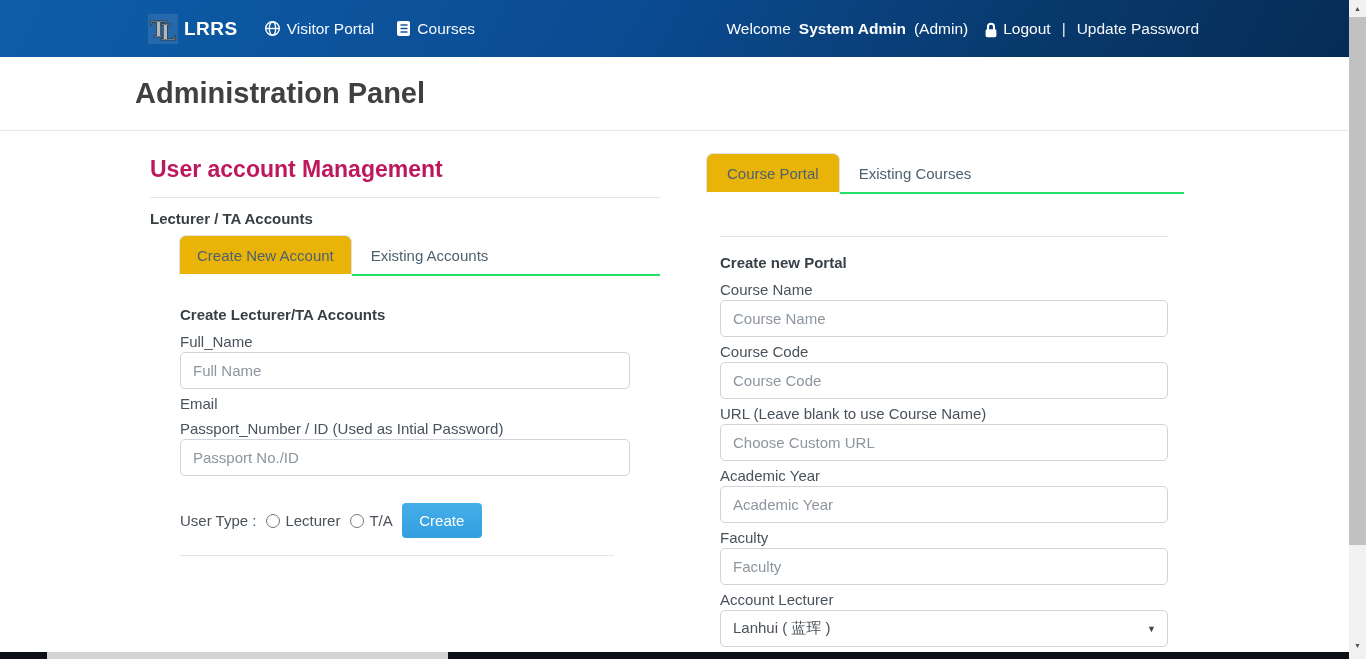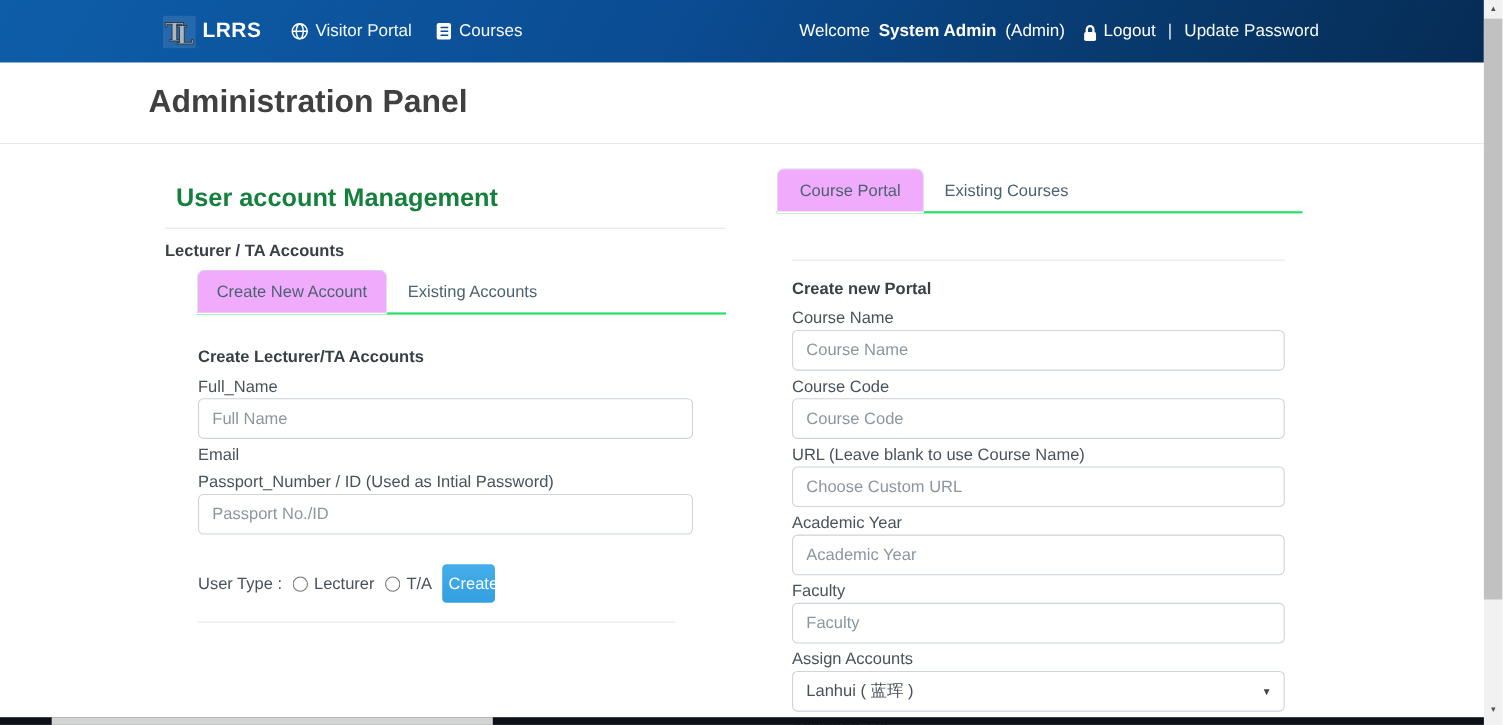--- a/index.html
+++ b/index.html
@@ -29,50 +29,50 @@
   .logout-group .nicon{margin-right:5px;}
   .nav-sep{margin:0 11px;color:#e8eef5;}
   
   .title-band{
     position:absolute;top:57px;left:0;width:1349px;height:74px;box-sizing:border-box;
     background:#ffffff;border-bottom:1px solid #e8e8e8;
     display:flex;align-items:center;padding-left:135px;
   }
   .title-band h1{margin:0;font-size:29px;font-weight:bold;color:#404040;}
   
-  .panel-h2{margin:10px;font-size:23px;font-weight:bold;color:#15803d;}
+  .panel-h2{margin:0;font-size:23px;font-weight:bold;color:#be185d;}
   .hr{border:none;border-top:1px solid #e5e5e5;margin:0;}
   .section-title{font-size:15px;font-weight:bold;color:#383f45;}
   .tabs{display:flex;align-items:flex-end;border-bottom:2px solid #28df68;height:39px;}
   .tab{
     box-sizing:border-box;height:41px;margin-bottom:-2px;display:flex;align-items:center;
     padding:0 18px;font-size:15px;color:#4d6270;cursor:pointer;
     border:1px solid transparent;border-radius:7px 7px 0 0;white-space:nowrap;
   }
-  .tab.active{background:#f0abfc;border-color:#dee2e6;border-bottom:2px solid #ffffff;}
+  .tab.active{background:#eab308;border-color:#dee2e6;border-bottom:2px solid #ffffff;}
   .fgroup{margin-bottom:5px;}
   .fgroup label{display:block;font-size:15px;color:#49525a;line-height:20px;}
   .fgroup input{
     display:block;width:100%;height:37px;box-sizing:border-box;
     border:1px solid #ced4da;border-radius:5px;padding:0 12px;
     font-size:15px;color:#495057;outline:none;background:#fff;
     font-family:"Liberation Sans","DejaVu Sans",sans-serif;
   }
   .fgroup input::placeholder{color:#8d959e;opacity:1;}
   
   .left-col{position:absolute;left:150px;top:156px;width:510px;}
   .left-col .hr.under-h2{margin:14px 0 12px 0;}
   .left-col .tabs{margin-left:29px;width:481px;margin-top:8px;}
   .left-col .tab.active{padding:0 17px;}
   .tab-body{margin-left:30px;margin-top:30px;width:450px;}
   .form-title{font-size:15px;font-weight:bold;color:#383f45;margin:0 0 9px 0;}
   .usertype-row{display:flex;align-items:center;margin-top:27px;font-size:15px;color:#49525a;}
   .usertype-row input[type=radio]{margin:0 5px 0 10px;width:14px;height:14px;}
   .btn-create{
-    margin-left:9px;width:48px;height:35px;border:none;border-radius:4px;cursor:pointer;
+    margin-left:9px;width:80px;height:35px;border:none;border-radius:4px;cursor:pointer;
     background:linear-gradient(#45aeea,#339fdf);color:#ffffff;font-size:15px;
     font-family:"Liberation Sans","DejaVu Sans",sans-serif;
   }
   .hr-inner{border:none;border-top:1px solid #e5e5e5;margin:17px 0 0 0;width:434px;}
   
   .right-col{position:absolute;left:706px;top:153px;width:478px;}
   .right-col .tabs{width:478px;}
   .right-col .tab.active{padding:0 20px;}
   .right-body{margin-left:14px;width:448px;}
   .right-body .hr.top{margin:42px 0 17px 0;}
@@ -210,21 +210,21 @@
     <div class="fgroup">
       <label>Academic Year</label>
       <input type="text" placeholder="Academic Year" style="">
     </div>
     <div class="fgroup">
       <label>Faculty</label>
       <input type="text" placeholder="Faculty" style="">
     </div>
 
     <div class="fgroup">
-      <label>Assign Accounts</label>
+      <label>Account Lecturer</label>
       <div class="select-box">
         <span>Lanhui ( 蓝珲 )</span>
         <span class="select-caret">▼</span>
       </div>
     </div>
 
     <div class="clipped-label">Assigned T/A</div>
   </div>
 </section>
 

